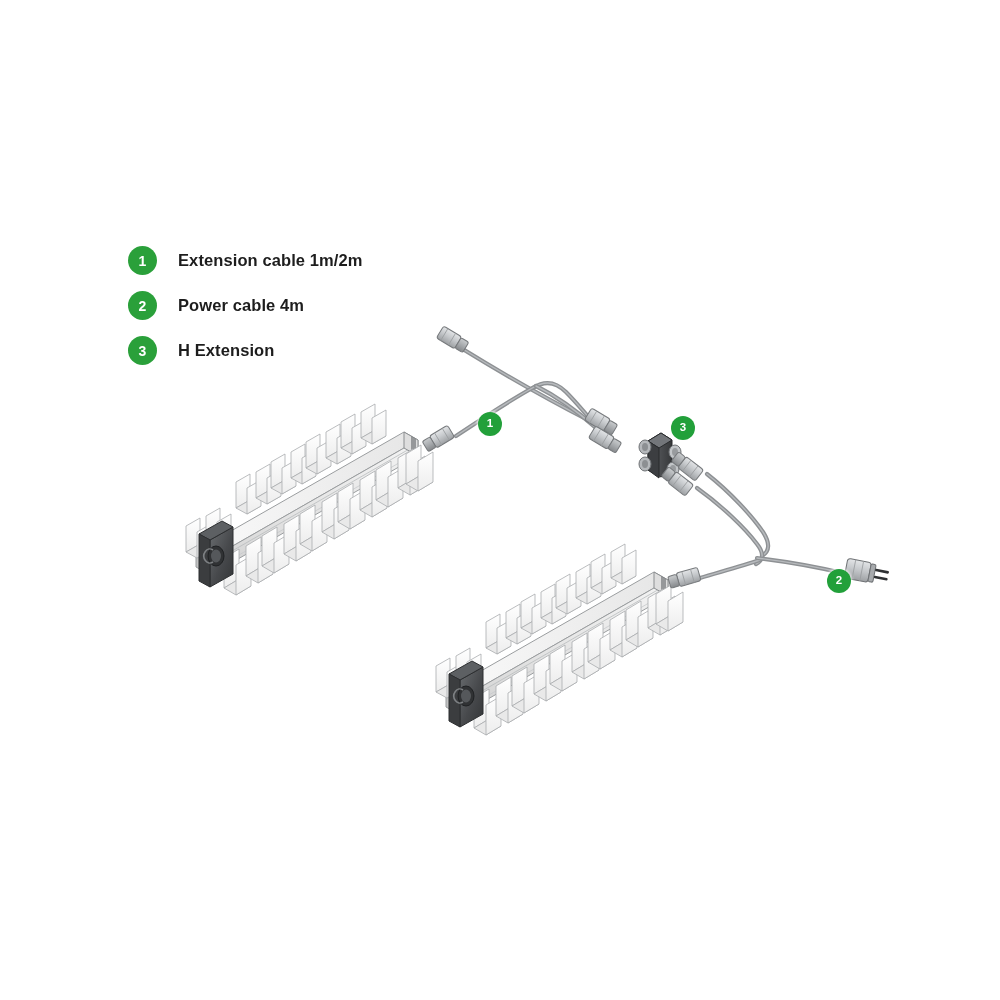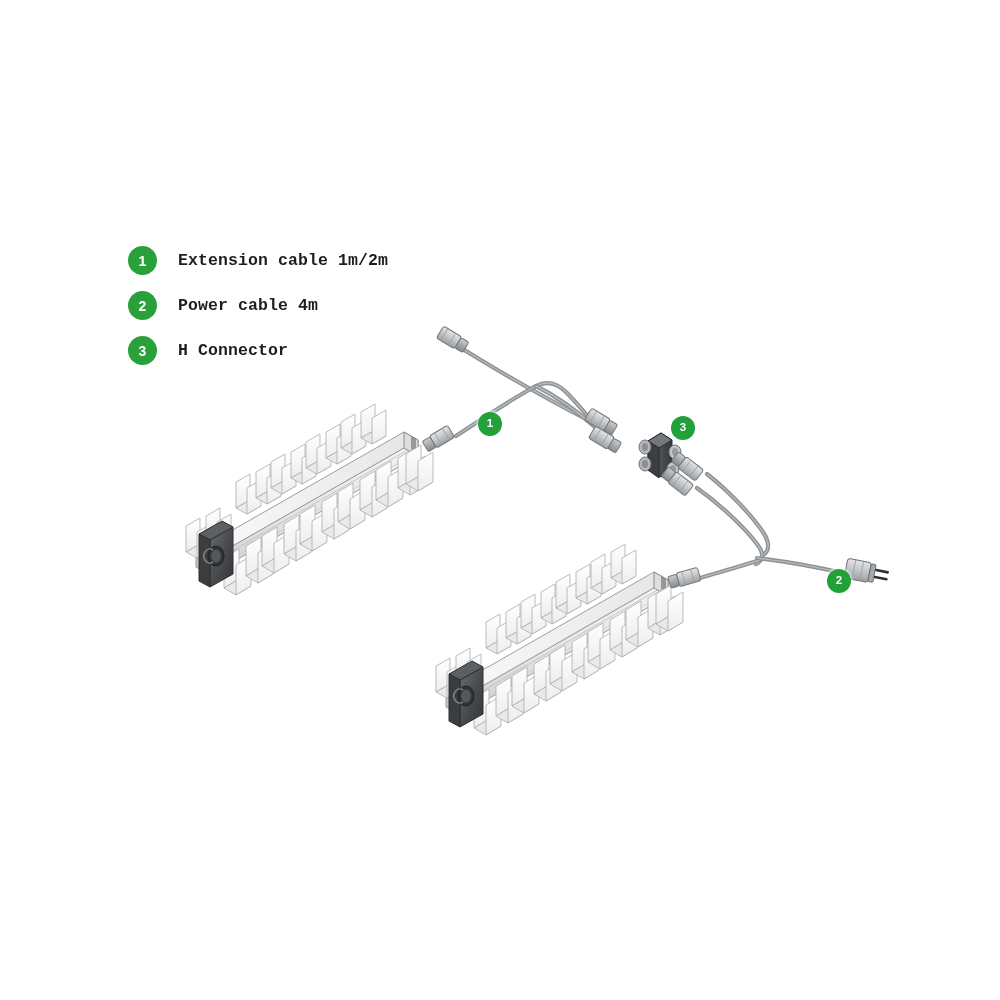--- a/index.html
+++ b/index.html
@@ -50,21 +50,21 @@
     font-family: "Liberation Sans", sans-serif;
     box-shadow: 0 0 2px rgba(255,255,255,0.9);
   }
   .legend-label {
     margin-left: 21px;
     font-size: 16.5px;
     font-weight: bold;
     color: #1d1d1d;
     letter-spacing: 0.1px;
     white-space: nowrap;
-    font-family: Liberation Mono, monospace;
+    font-family: Liberation Sans, sans-serif;
     text-align: right;
   }
   
   .callout {
     position: absolute;
     width: 24px;
     height: 24px;
     border-radius: 50%;
     background: #22a03a;
     color: #ffffff;
@@ -487,21 +487,21 @@
     <div class="legend-row">
       <div class="badge">1</div>
       <div class="legend-label">Extension cable 1m/2m</div>
     </div>
     <div class="legend-row">
       <div class="badge">2</div>
       <div class="legend-label">Power cable 4m</div>
     </div>
     <div class="legend-row">
       <div class="badge">3</div>
-      <div class="legend-label">H Connector</div>
+      <div class="legend-label">H Extension</div>
     </div>
   </div>
 
   <div class="callout" id="callout-1">1</div>
   <div class="callout" id="callout-2">2</div>
   <div class="callout" id="callout-3">3</div>
 
 </div>
 
 </body></html>

